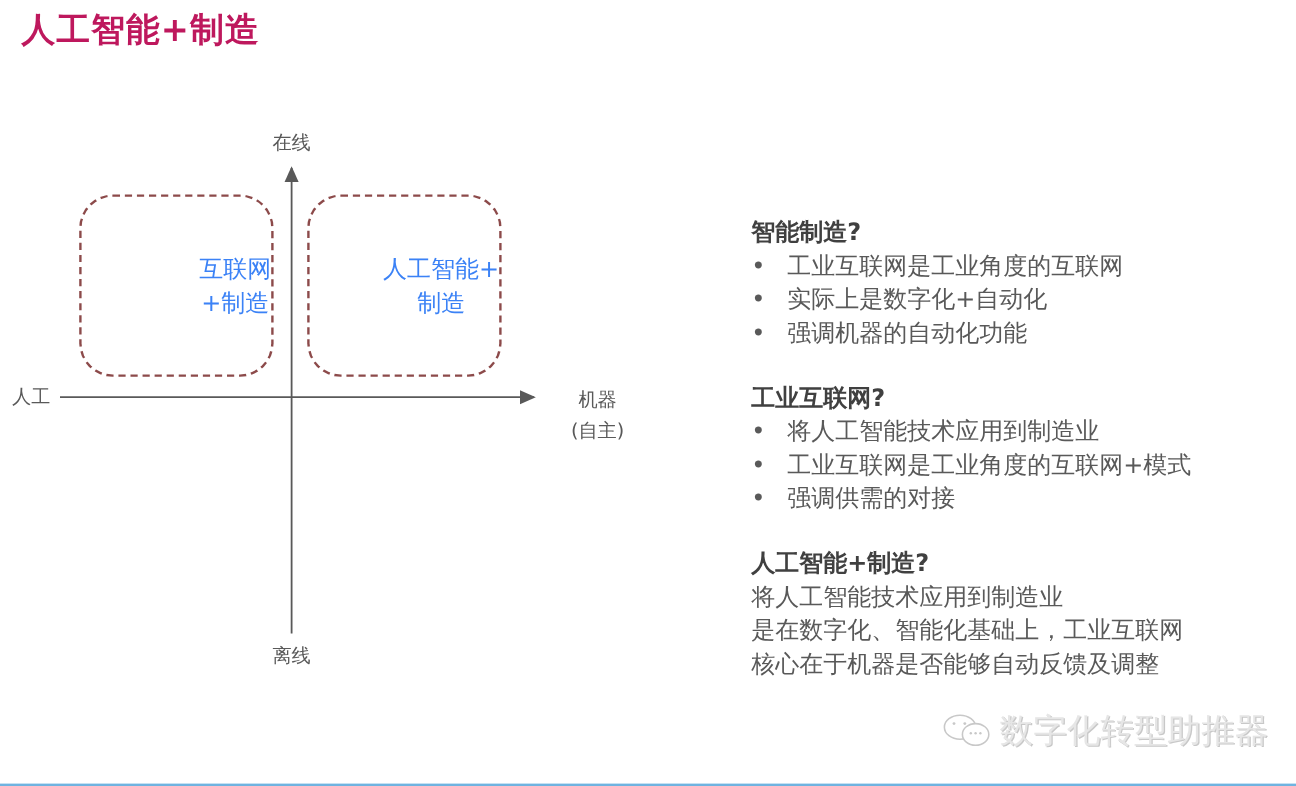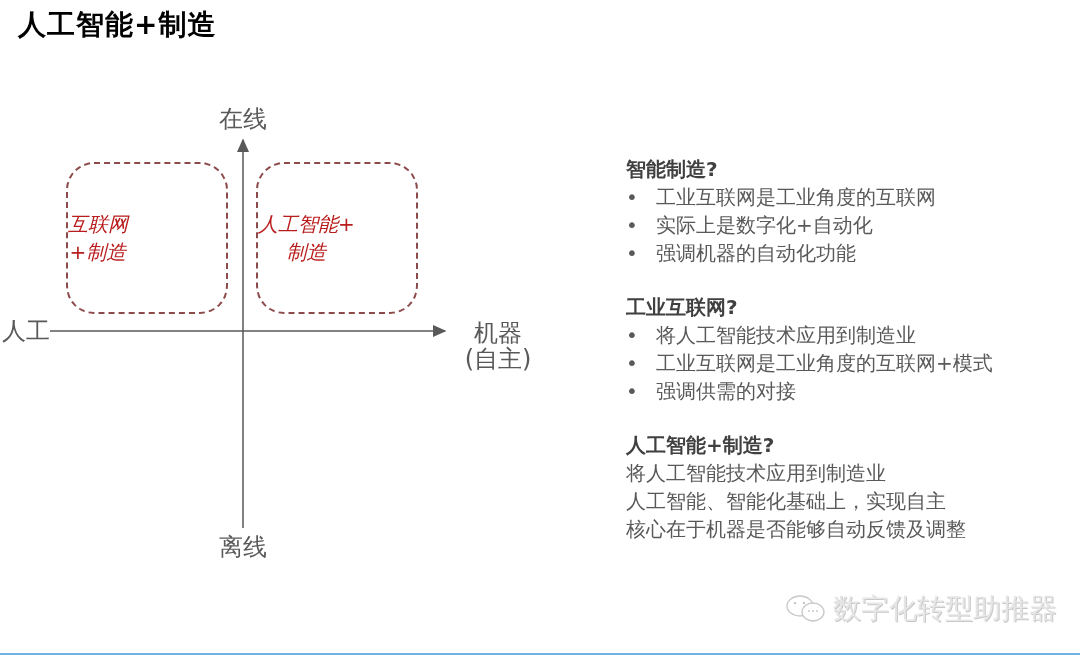--- a/index.html
+++ b/index.html
@@ -4,33 +4,33 @@
 <style>
   html, body { margin: 0; padding: 0; }
   body {
     width: 1080px; height: 655px; position: relative; overflow: hidden;
     background: #ffffff;
     font-family: "DejaVu Sans", "Liberation Sans", sans-serif;
     color: #595959;
   }
   .title {
     position: absolute; left: 18px; top: 6px;
-    font-size: 28px; font-weight: bold; color: #000000; letter-spacing: 1px;
+    font-size: 28px; font-weight: bold; color: #be185d; letter-spacing: 1px;
   }
   .diagram { position: absolute; left: 0; top: 0; width: 600px; height: 655px; }
-  .axis-label { position: absolute; font-size: 24px; color: #595959; text-align: center; line-height: 26px; }
+  .axis-label { position: absolute; font-size: 16px; color: #595959; text-align: center; line-height: 26px; }
   .quad {
     position: absolute; box-sizing: border-box;
     border: 2px dashed #8c4a4a; border-radius: 28px;
-    display: flex; align-items: center; justify-content: flex-start;
-    text-align: center; font-size: 20px; color: #b91c1c; line-height: 28px; font-style: italic;
+    display: flex; align-items: center; justify-content: flex-end;
+    text-align: center; font-size: 20px; color: #3b82f6; line-height: 28px;
   }
   .quad span { display: block; }
   .panel { position: absolute; left: 626px; top: 155px; width: 440px; font-size: 20px; color: #595959; }
-  .section { margin-bottom: 26px; }
+  .section { margin-bottom: 26px; margin-top: 24px; }
   .section h3 { margin: 0; font-size: 20px; font-weight: bold; color: #404040; line-height: 28px; }
   .section ul { list-style: none; margin: 0; padding: 0; }
   .section li { position: relative; padding-left: 30px; line-height: 28px; white-space: nowrap; }
   .section li::before { content: "•"; position: absolute; left: 0; top: 0; color: #595959; }
   .section p { margin: 0; line-height: 28px; white-space: nowrap; }
   .watermark {
     position: absolute; left: 785px; top: 590px; display: flex; align-items: center;
     font-size: 28px; color: #e6e6e6;
     text-shadow: 1px 1px 0 #c8c8c8, -1px -1px 0 #ffffff;
   }
@@ -88,21 +88,21 @@
     <h3>工业互联网?</h3>
     <ul>
       <li>将人工智能技术应用到制造业</li>
       <li>工业互联网是工业角度的互联网+模式</li>
       <li>强调供需的对接</li>
     </ul>
   </div>
   <div class="section">
     <h3>人工智能+制造?</h3>
     <p>将人工智能技术应用到制造业</p>
-    <p>人工智能、智能化基础上，实现自主</p>
+    <p>是在数字化、智能化基础上，工业互联网</p>
     <p>核心在于机器是否能够自动反馈及调整</p>
   </div>
 </div>
 
 <div class="watermark">
   <svg width="44" height="30" viewBox="0 0 44 30">
     <ellipse cx="15" cy="12" rx="13" ry="10" fill="none" stroke="#c8c8c8" stroke-width="1.3"></ellipse>
     <ellipse cx="28" cy="18" rx="11" ry="9" fill="#fff" stroke="#c8c8c8" stroke-width="1.3"></ellipse>
     <circle cx="10" cy="9" r="1.2" fill="#c8c8c8"></circle>
     <circle cx="19" cy="9" r="1.2" fill="#c8c8c8"></circle>

